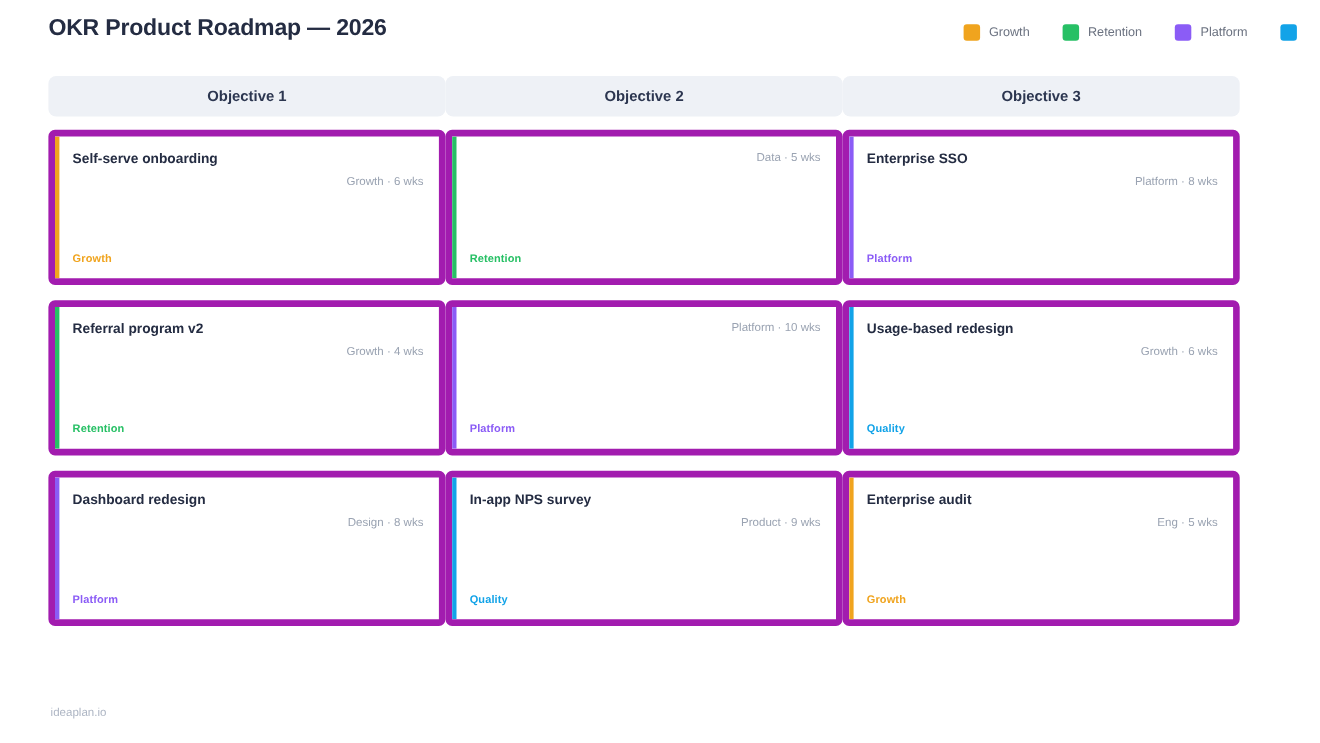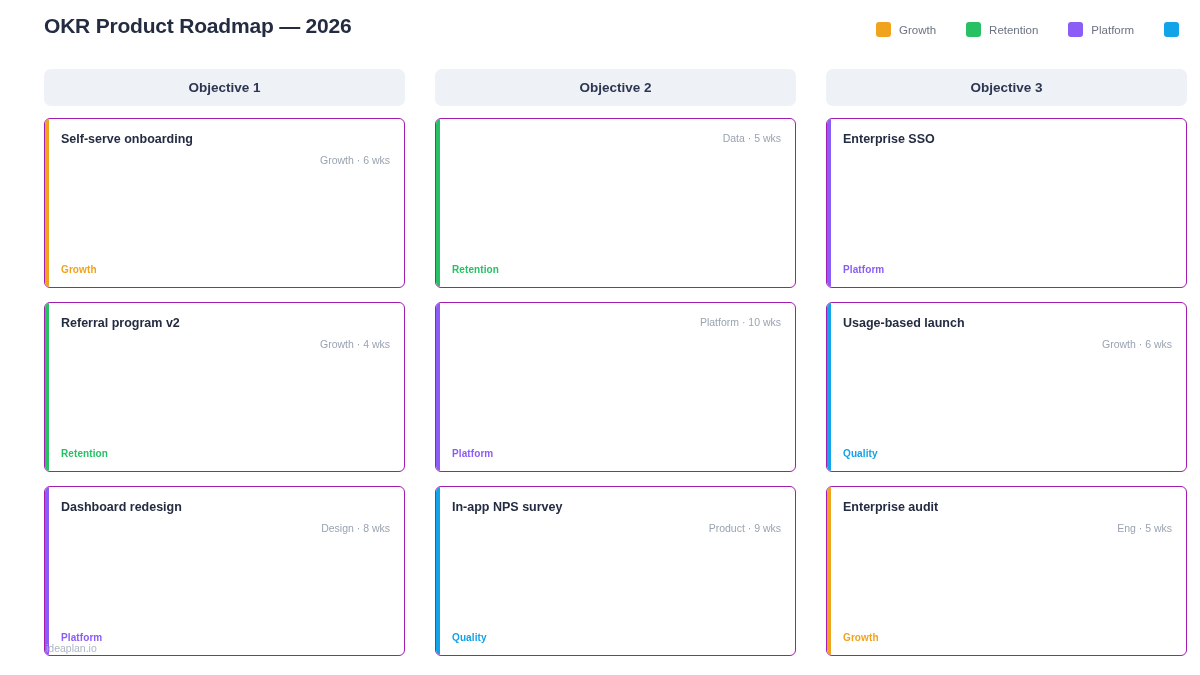--- a/index.html
+++ b/index.html
@@ -36,38 +36,38 @@
     width:15px; height:15px; border-radius:3px; flex:none;
   }
   .legend-label {
     font-size:11.5px; color:#6b7280; white-space:nowrap;
   }
 
   
   .board {
     position:absolute; left:44px; top:69px;
     width:1112px;
-    display:flex; gap:30px;
+    display:flex; 
   }
   .column { width:361px; flex:none; }
 
   .col-header {
     height:37px; background:#eef1f6; border-radius:7px;
     display:flex; align-items:center; justify-content:center;
     margin-bottom:12px;
   }
   .col-header-label {
     font-size:13.5px; font-weight:bold; color:#2c3650;
   }
 
   .card {
     position:relative;
-    height:170px;
+    height:141px;
     background:#ffffff;
-    border:1px solid #a21caf;
+    border:6px solid #a21caf;
     border-radius:6px;
     margin-bottom:14px;
     overflow:hidden;
   }
   .card:last-child { margin-bottom:0; }
   .card-accent {
     position:absolute; left:0; top:0; bottom:0; width:4px;
   }
   .card-body { padding:13px 14px 0 16px; }
   .card-title {
@@ -173,27 +173,28 @@
         </div>
       </div>
       <div class="column">
         <div class="col-header">
           <span class="col-header-label">Objective 3</span>
         </div>
         <div class="card">
           <div class="card-accent" style="background: rgb(139, 92, 246);"></div>
           <div class="card-body">
             <div class="card-title">Enterprise SSO</div>
+            <div class="card-meta">Platform · 8 wks</div>
           </div>
           <div class="card-tag" style="color: rgb(139, 92, 246);">Platform</div>
         </div>
         <div class="card">
           <div class="card-accent" style="background: rgb(18, 163, 232);"></div>
           <div class="card-body">
-            <div class="card-title">Usage-based launch</div>
+            <div class="card-title">Usage-based redesign</div>
             <div class="card-meta">Growth · 6 wks</div>
           </div>
           <div class="card-tag" style="color: rgb(18, 163, 232);">Quality</div>
         </div>
         <div class="card">
           <div class="card-accent" style="background: rgb(240, 164, 30);"></div>
           <div class="card-body">
             <div class="card-title">Enterprise audit</div>
             <div class="card-meta">Eng · 5 wks</div>
           </div>

